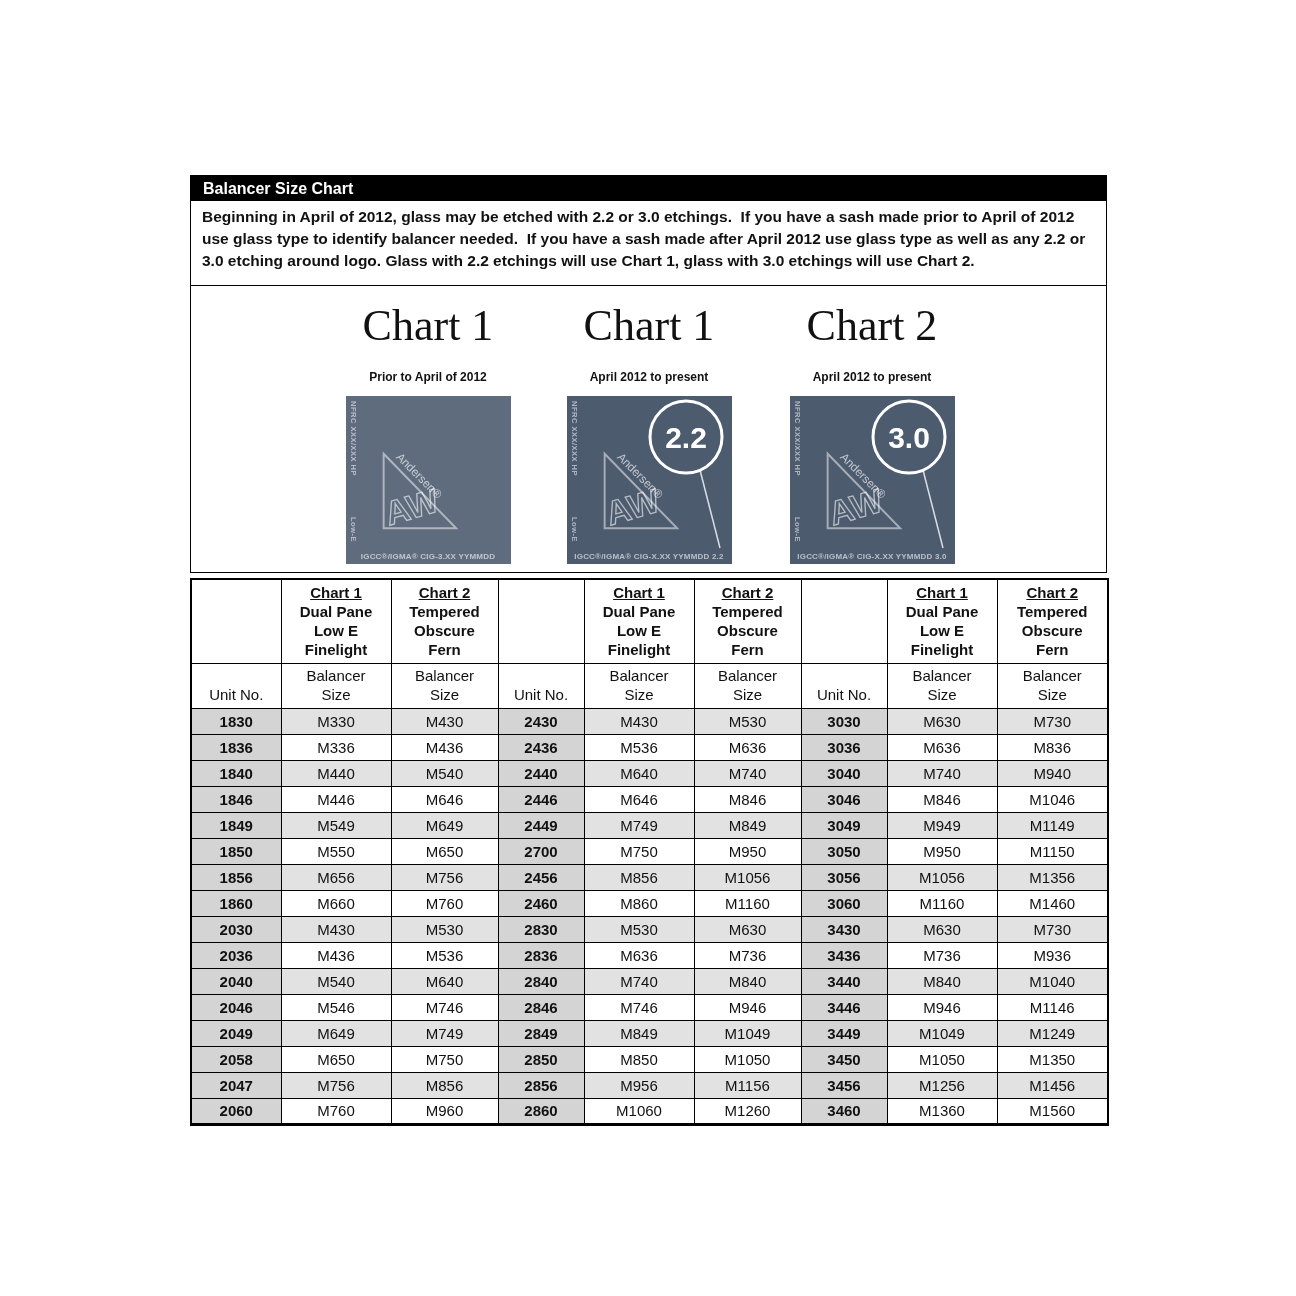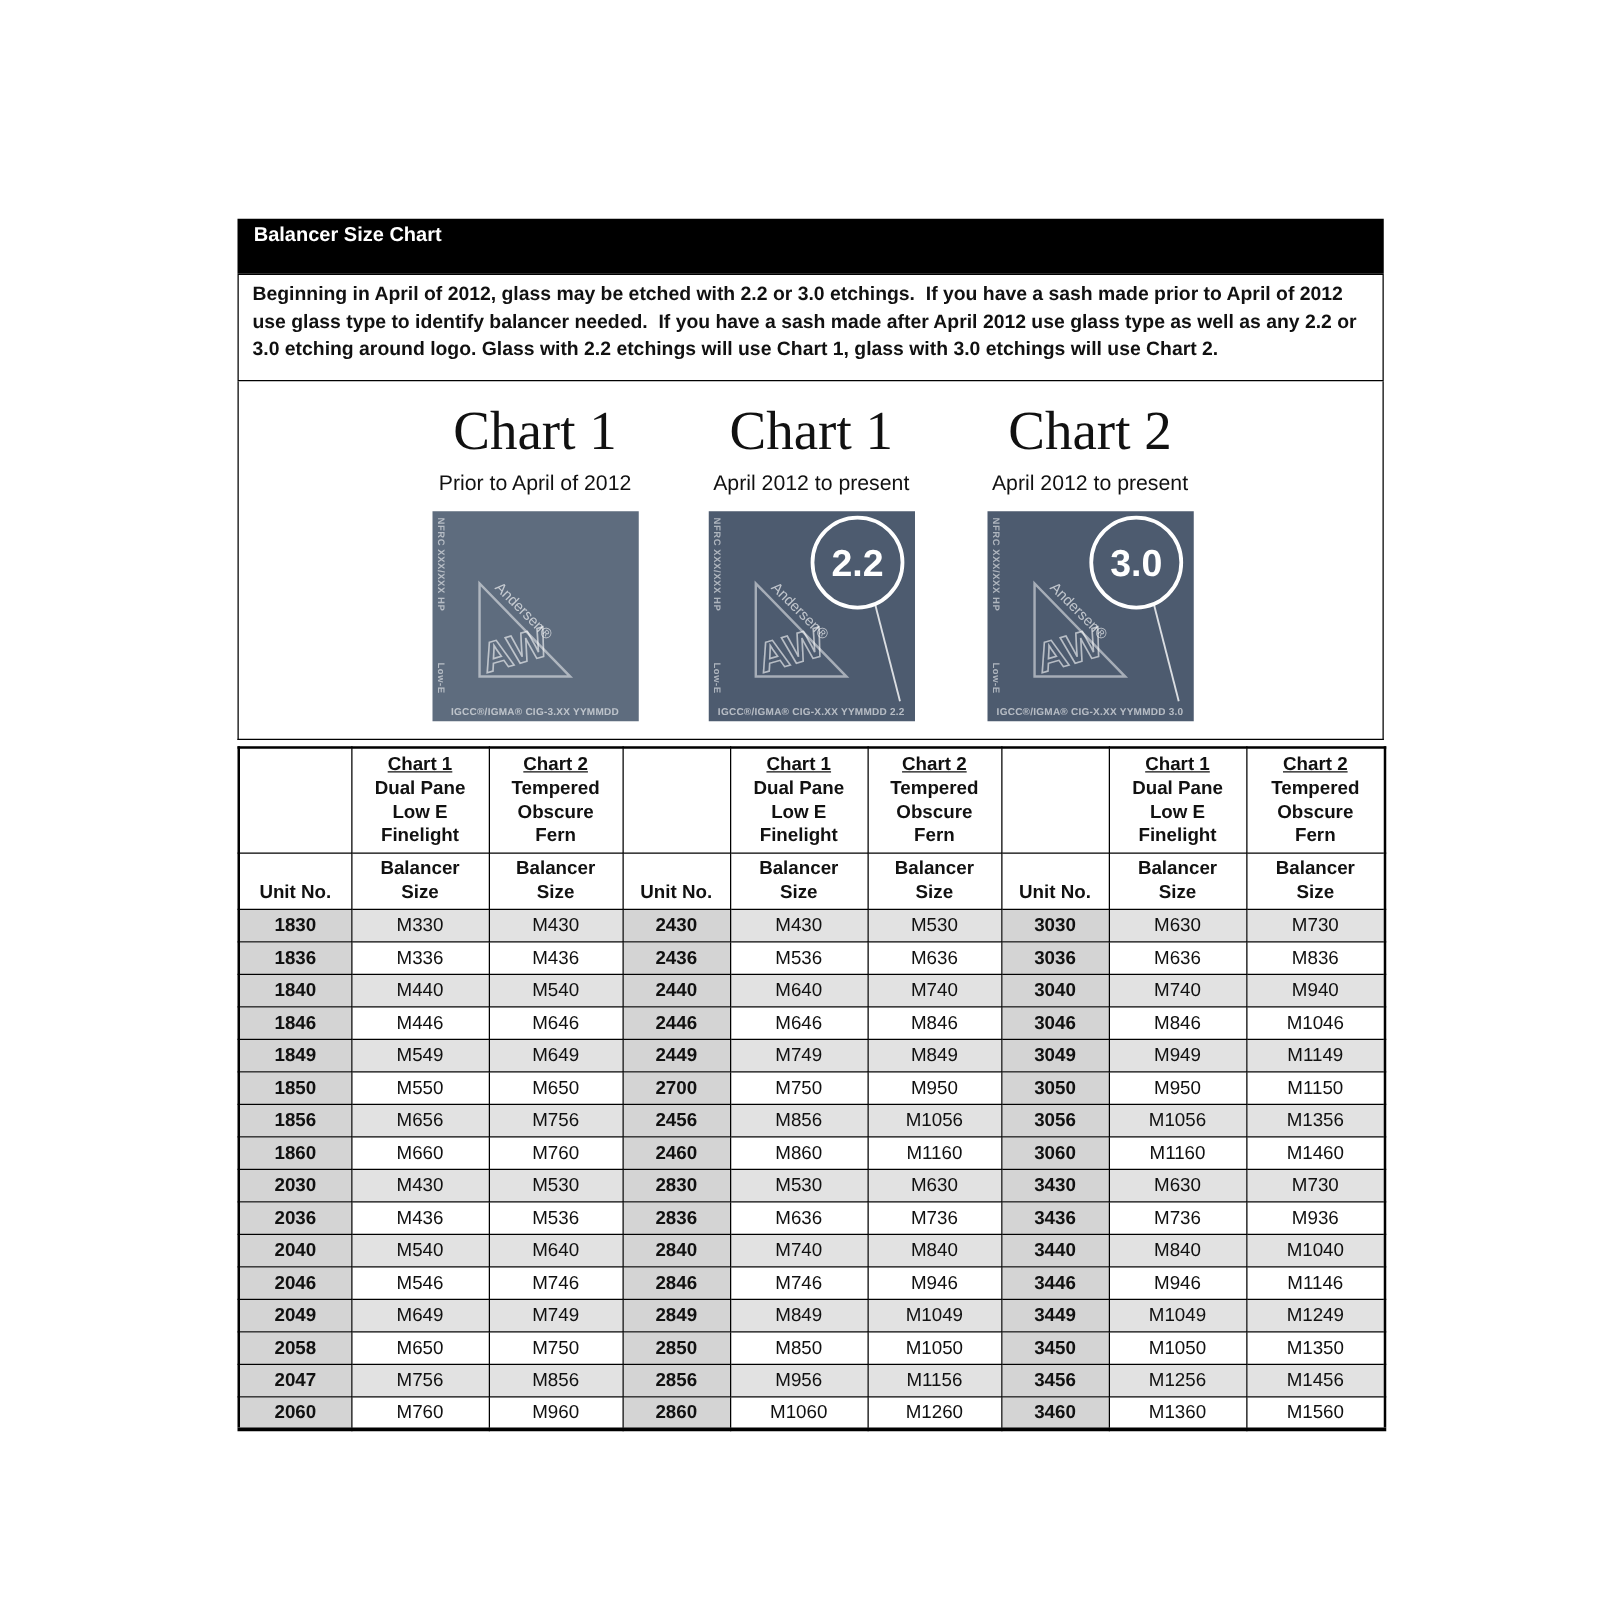--- a/index.html
+++ b/index.html
@@ -5,44 +5,44 @@
   :root{
     --tbbg:#000000; --tbfg:#ffffff;
     --gl:#5e6c7e; --gd:#4d5b6f;
     --ucell:#d4d4d4; --srow:#e2e2e2;
   }
   *{box-sizing:border-box}
   html,body{margin:0;padding:0}
   body{width:1296px;height:1296px;background:#fff;position:relative;
        font-family:"Liberation Sans",sans-serif;color:#111}
   .doc{position:absolute;left:190px;top:175px;width:917px}
-  .title-bar{background:var(--tbbg);color:var(--tbfg);height:44px;line-height:27px;
+  .title-bar{background:var(--tbbg);color:var(--tbfg);height:25px;line-height:27px;
              padding-left:13px;font-size:16px;font-weight:bold}
   .intro{border:1px solid #000;padding:5px 11px 13px;font-size:15.5px;font-weight:bold;
          line-height:1.42;white-space:pre-wrap}
   .charts-panel{border:1px solid #000;border-top:none;height:287px;position:relative}
   .chart-block{position:absolute;top:16px;width:230px;text-align:center}
   .cb1{left:122px}.cb2{left:343px}.cb3{left:566px}
   .chart-title{font-family:"Liberation Serif",serif;font-size:44px;line-height:1.1}
-  .chart-subtitle{font-size:17px;font-weight:normal;margin-top:8px}
+  .chart-subtitle{font-size:12px;font-weight:bold;margin-top:20px}
   .glass{position:relative;width:165px;height:168px;margin:12px auto 0;background:var(--gl);overflow:hidden}
   .glass.dark{background:var(--gd)}
   .vlabel{position:absolute;left:3px;writing-mode:vertical-rl;font-size:7.5px;font-weight:bold;
           color:rgba(255,255,255,.55);letter-spacing:.5px;white-space:nowrap}
   .nfrc{top:5px}.lowe{bottom:22px}
   .caption{position:absolute;bottom:3px;left:0;right:0;text-align:center;font-size:8px;
            font-weight:bold;color:rgba(255,255,255,.6);letter-spacing:.2px;white-space:nowrap}
   .logo{position:absolute;left:20px;top:46px;width:98px;height:98px}
   .etch{position:absolute;left:0;top:0;width:165px;height:168px}
   .etch text{font-family:"Liberation Sans",sans-serif;font-size:30px;font-weight:bold;fill:#fff}
   table{border-collapse:collapse;table-layout:fixed;width:917px;margin-top:5px;
         border:2px solid #000;border-bottom:3px solid #000}
   td{border:1px solid #000;text-align:center;font-size:15px;padding:0;overflow:hidden}
   tr.h1 td{height:84px;font-weight:bold;line-height:19px;vertical-align:middle}
-  tr.h2 td{height:45px;font-weight:bold;line-height:19px;vertical-align:bottom;padding-bottom:4px}
+  tr.h2 td{height:45px;font-weight:normal;line-height:19px;vertical-align:bottom;padding-bottom:4px}
   tbody td{height:26px}
   td.unit{font-weight:bold;background:var(--ucell)}
   tr.shaded td.val{background:var(--srow)}
   .u{text-decoration:underline}
 </style>
 </head>
 <body>
 
 <div class="doc">
   <div class="title-bar">

